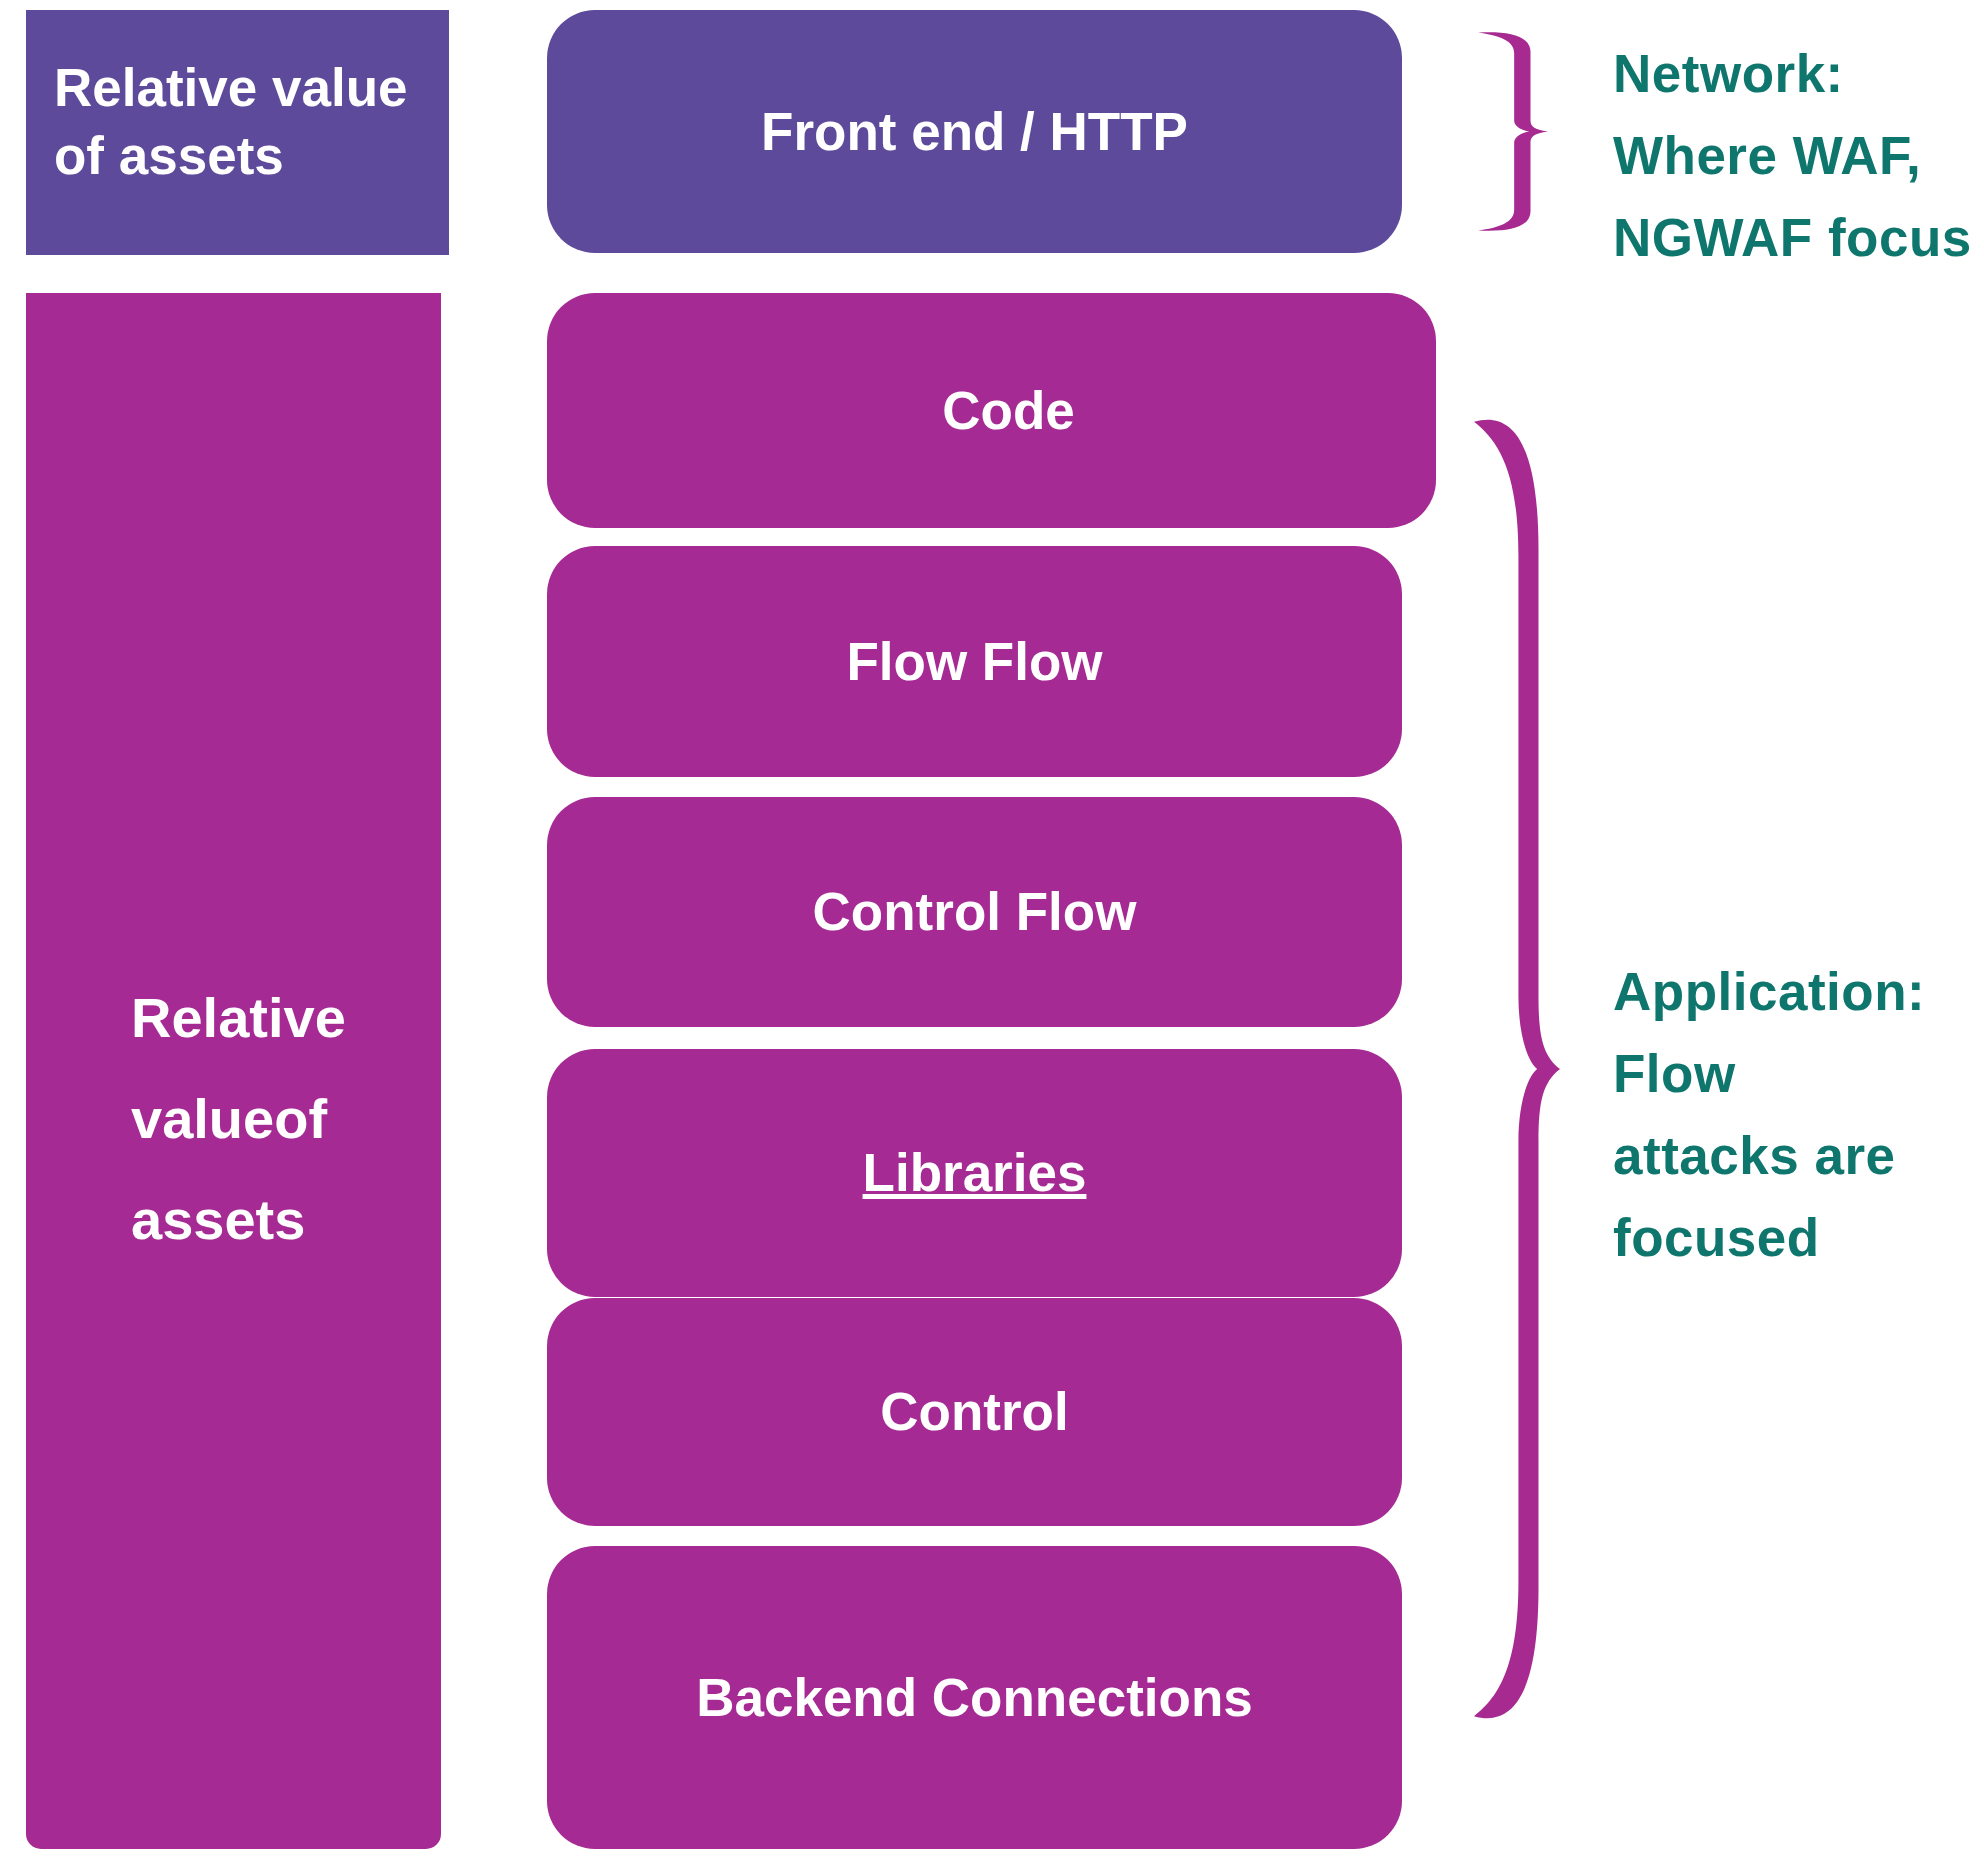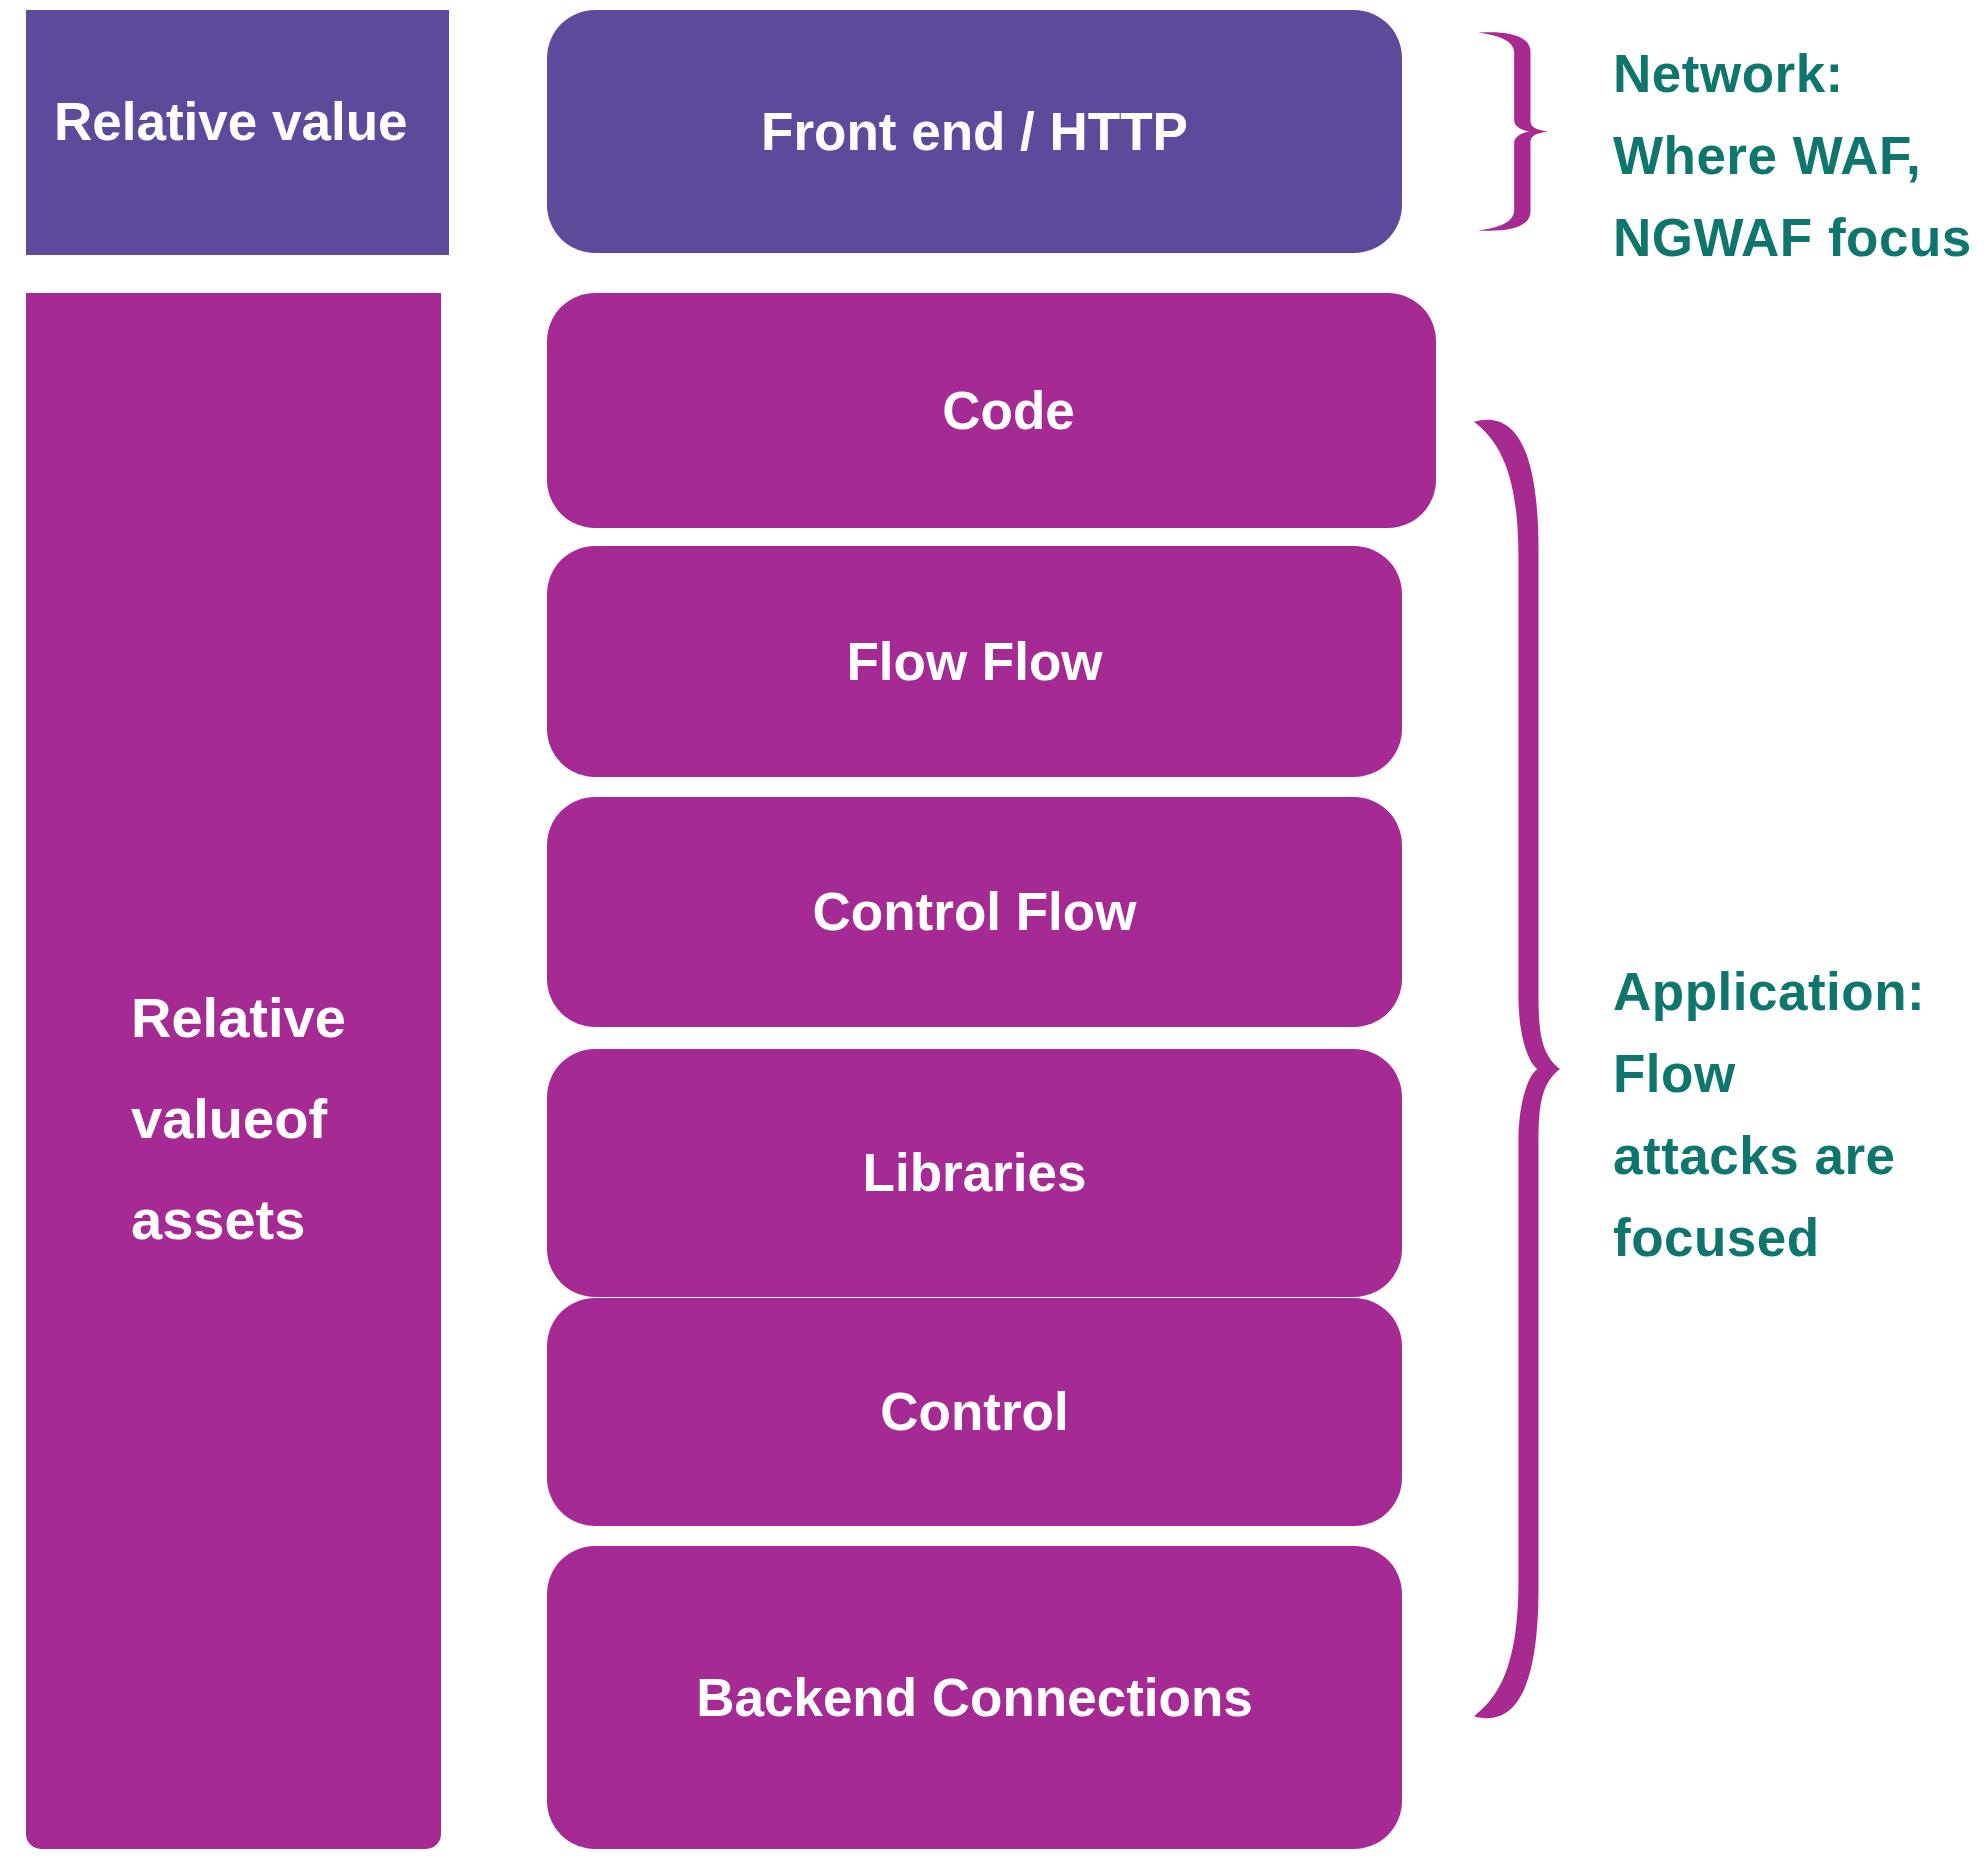--- a/index.html
+++ b/index.html
@@ -49,21 +49,21 @@
     left: 531px; width: 855px;
     border-radius: 48px;
     align-items: center;
     text-align: center;
     font-size: 53px; line-height: 64px;
   }
   .b0 { top: 10px;   height: 243px; }
   .b1 { top: 293px;  height: 235px; padding-left: 34px; }
   .b2 { top: 546px; height: 231px; }
   .b3 { top: 797px; height: 230px; }
-  .b4 { top: 1049px; height: 248px; }
+  .b4 { top: 1049px; height: 248px; text-decoration: underline; }
   .b5 { top: 1298px; height: 228px; }
   .b6 { top: 1546px; height: 303px; }
 
   
   .brace {
     position: absolute;
     display: block;
   }
   .brace-small { left: 1462px; top: 31px;  width: 70px; height: 201px; }
   .brace-big   { left: 1458px; top: 412px; width: 86px; height: 1314px; }
@@ -81,20 +81,21 @@
   .annotation-network { top: 33px; }
   .annotation-application { top: 951px; }
 </style>
 </head>
 <body>
 
 <div id="canvas">
 
   <div class="box purple left-top">
     <div>Relative value</div>
+    <div>of assets</div>
   </div>
 
   <div class="box magenta left-tall">
     <div>Relative</div>
     <div>valueof</div>
     <div>assets</div>
   </div>
 
   <div class="box purple mid b0">
     <div>Front end / HTTP</div>

